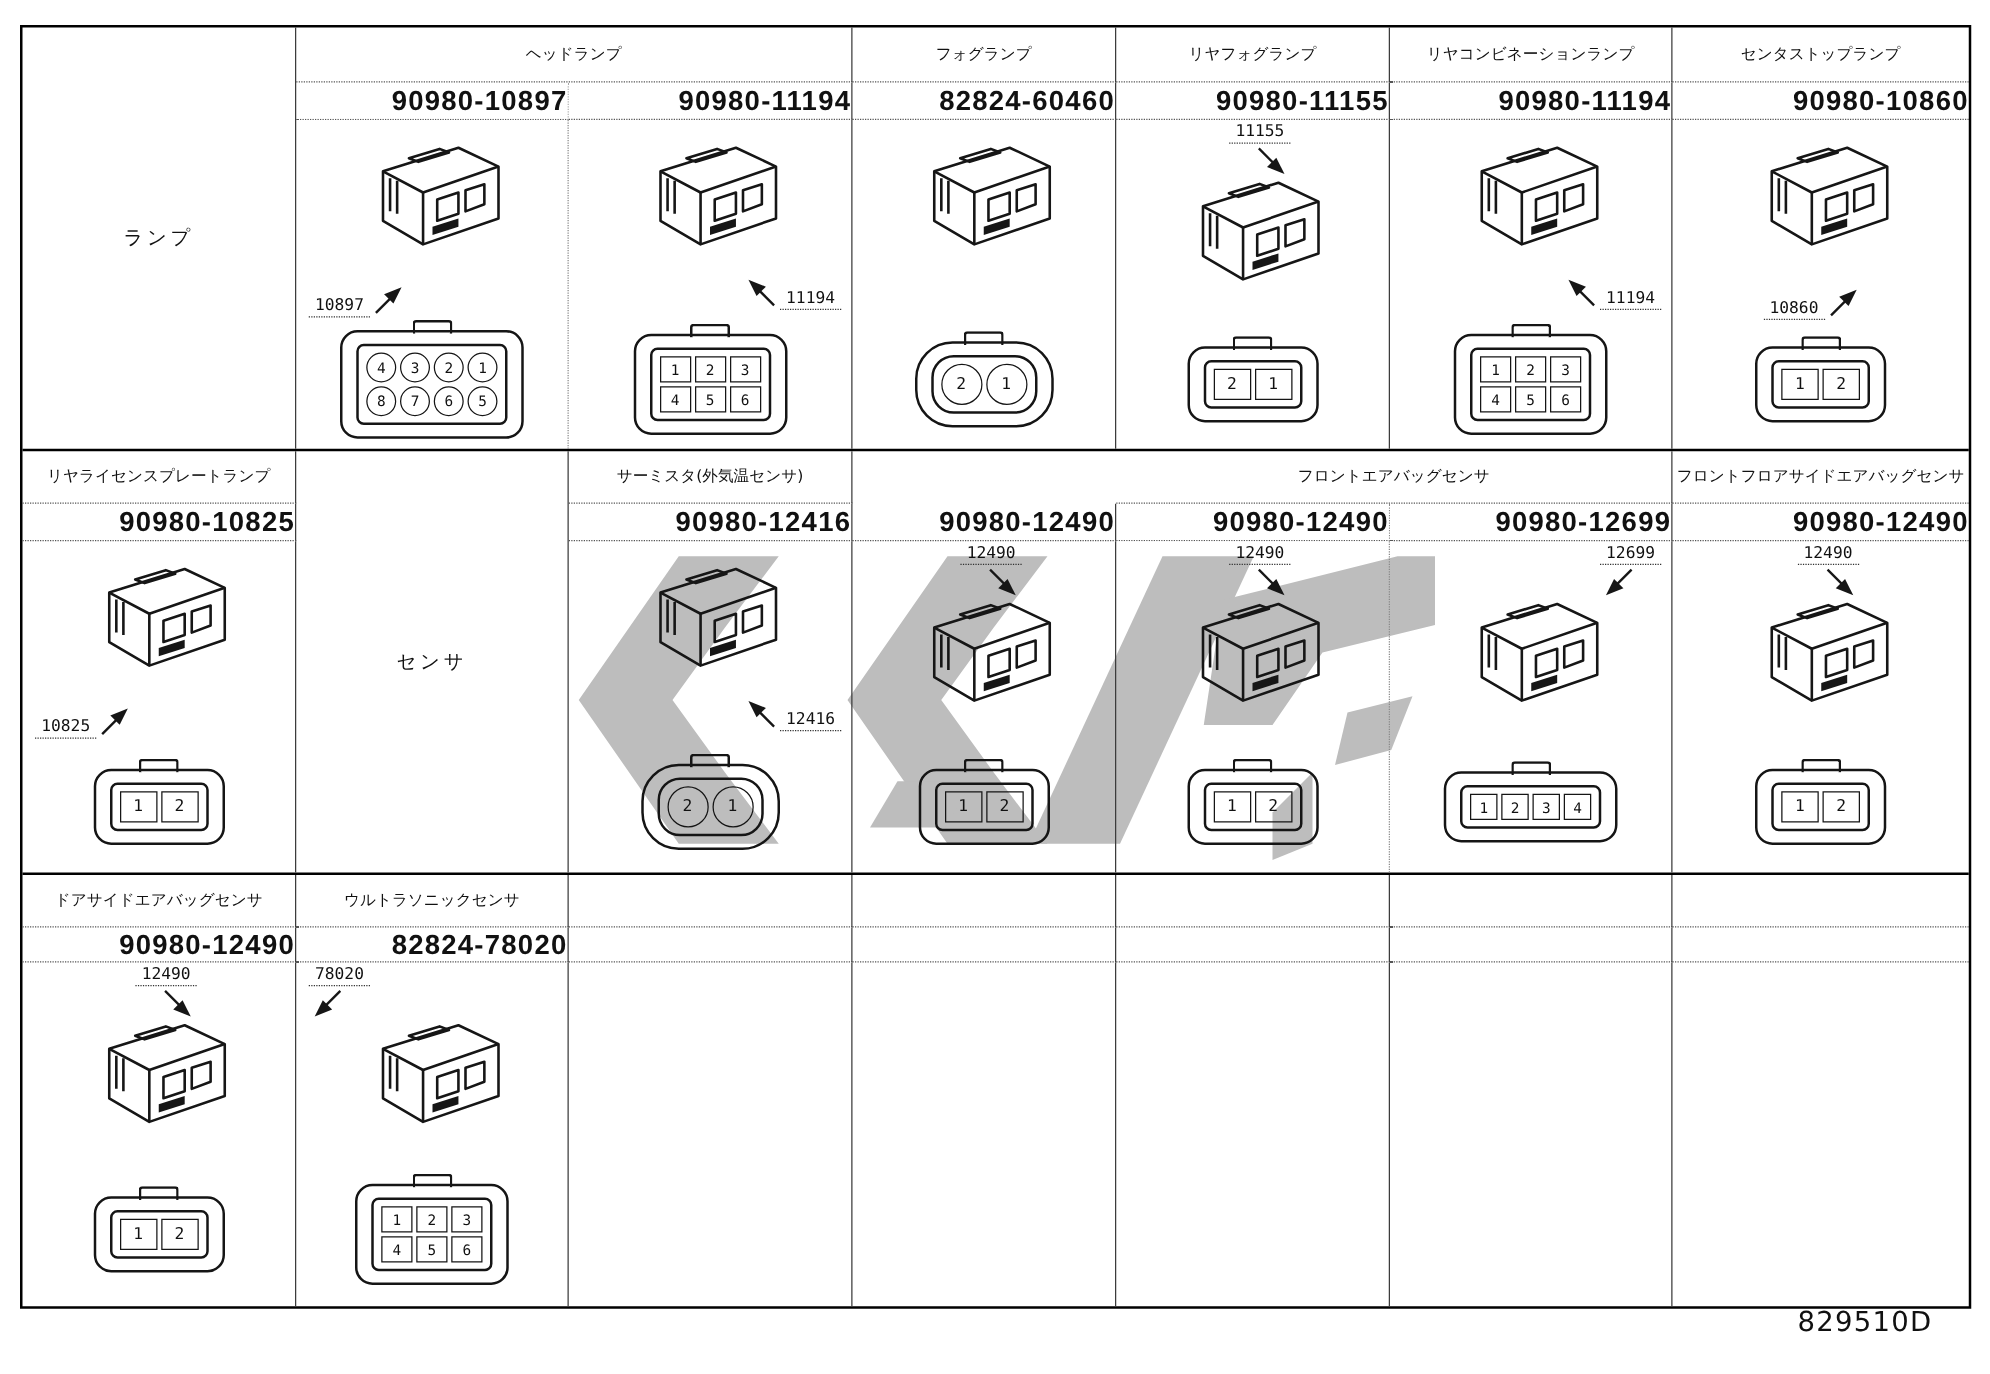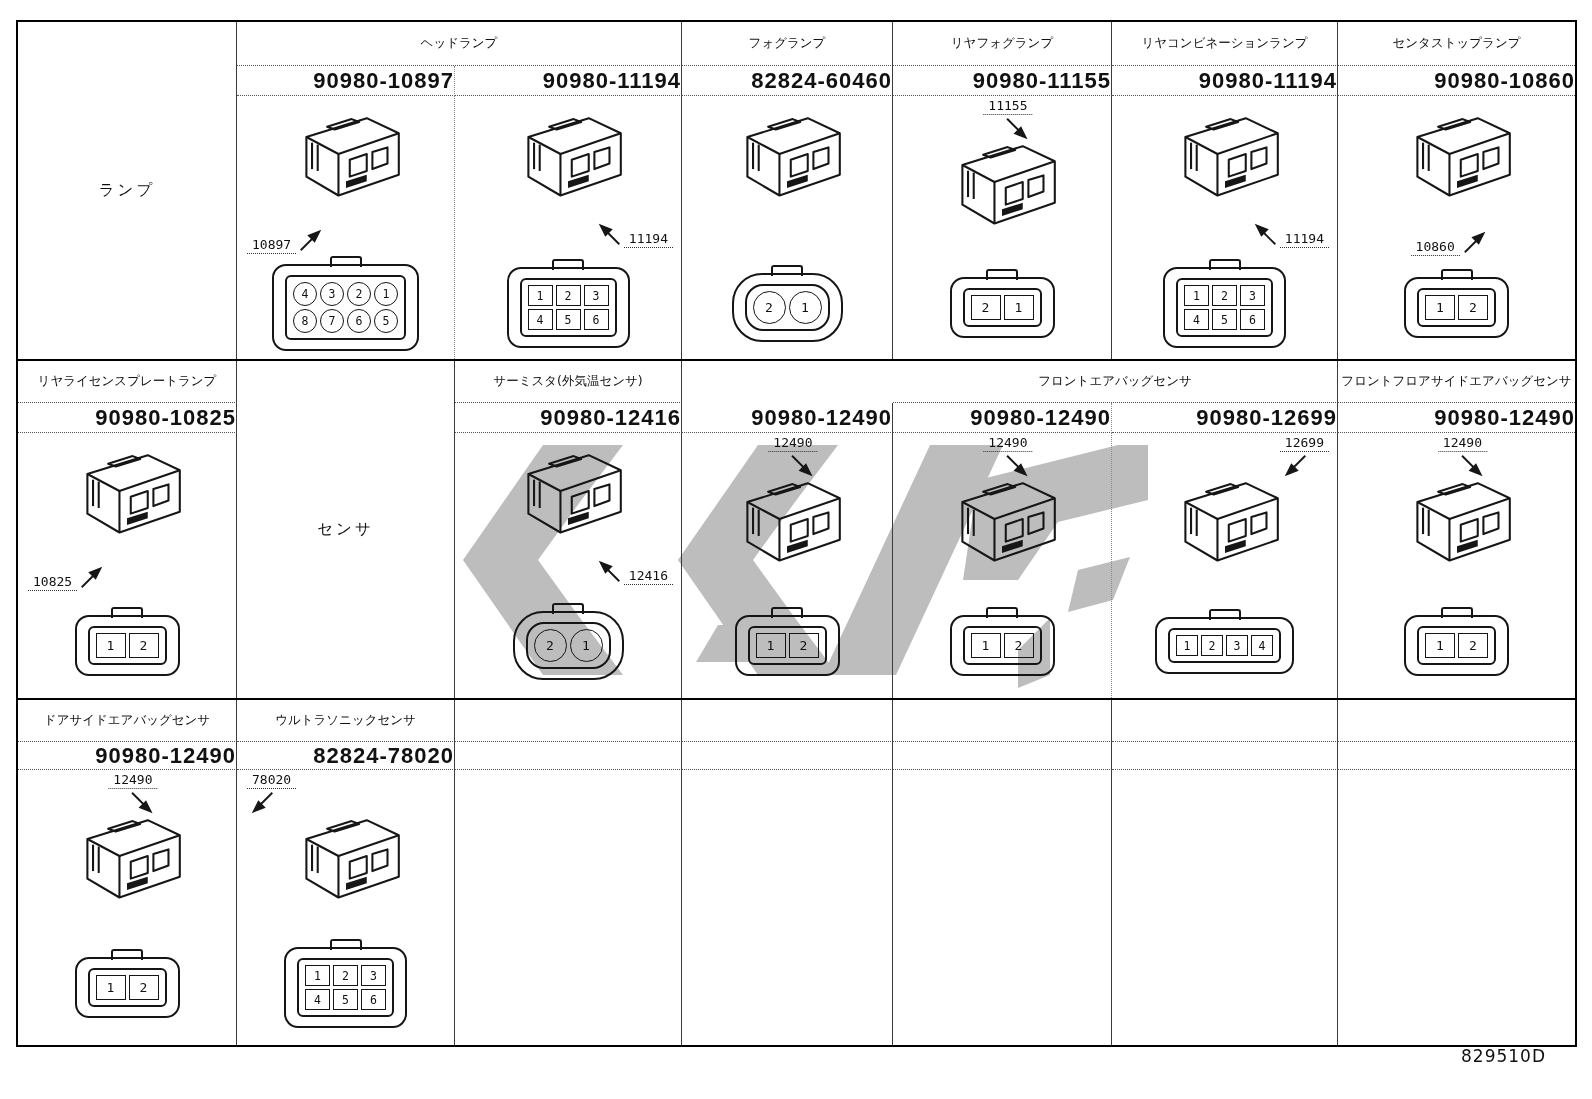--- a/index.html
+++ b/index.html
@@ -59,21 +59,21 @@
         font-family:"DejaVu Sans Mono",monospace;font-size:11.5px;
         border:1.8px solid #151515;box-sizing:border-box;}
   .pin.circle{border-radius:50%;}
   .pin.p24{width:24px;height:24px;}
   .pin.p32{width:33px;height:33px;font-size:13px;}
   .pin.r24{width:25px;height:21px;}
   .pin.r28{width:30px;height:25px;font-size:13px;}
   .pin.r21{width:22px;height:21px;}
 
   .footer-code{position:absolute;right:46px;top:1046px;z-index:1;
-        font-size:17px;letter-spacing:1px;font-family:"DejaVu Sans",sans-serif;}
+        font-size:22px;letter-spacing:1px;font-family:"DejaVu Sans",sans-serif;}
 </style>
 </head>
 <body>
 
 <div class="page">
 
   <svg class="wm" width="730" height="280" viewBox="0 0 730 280" aria-hidden="true" style="color: rgb(189, 189, 189);">
     <g fill="currentColor">
       <path d="M205,25 L125,25 L45,140 L125,255 L205,255 L162,198 L120,140 L162,82 Z"></path>
       <path d="M420,25 L340,25 L260,140 L340,255 L420,255 L377,198 L335,140 L377,82 Z"></path>

